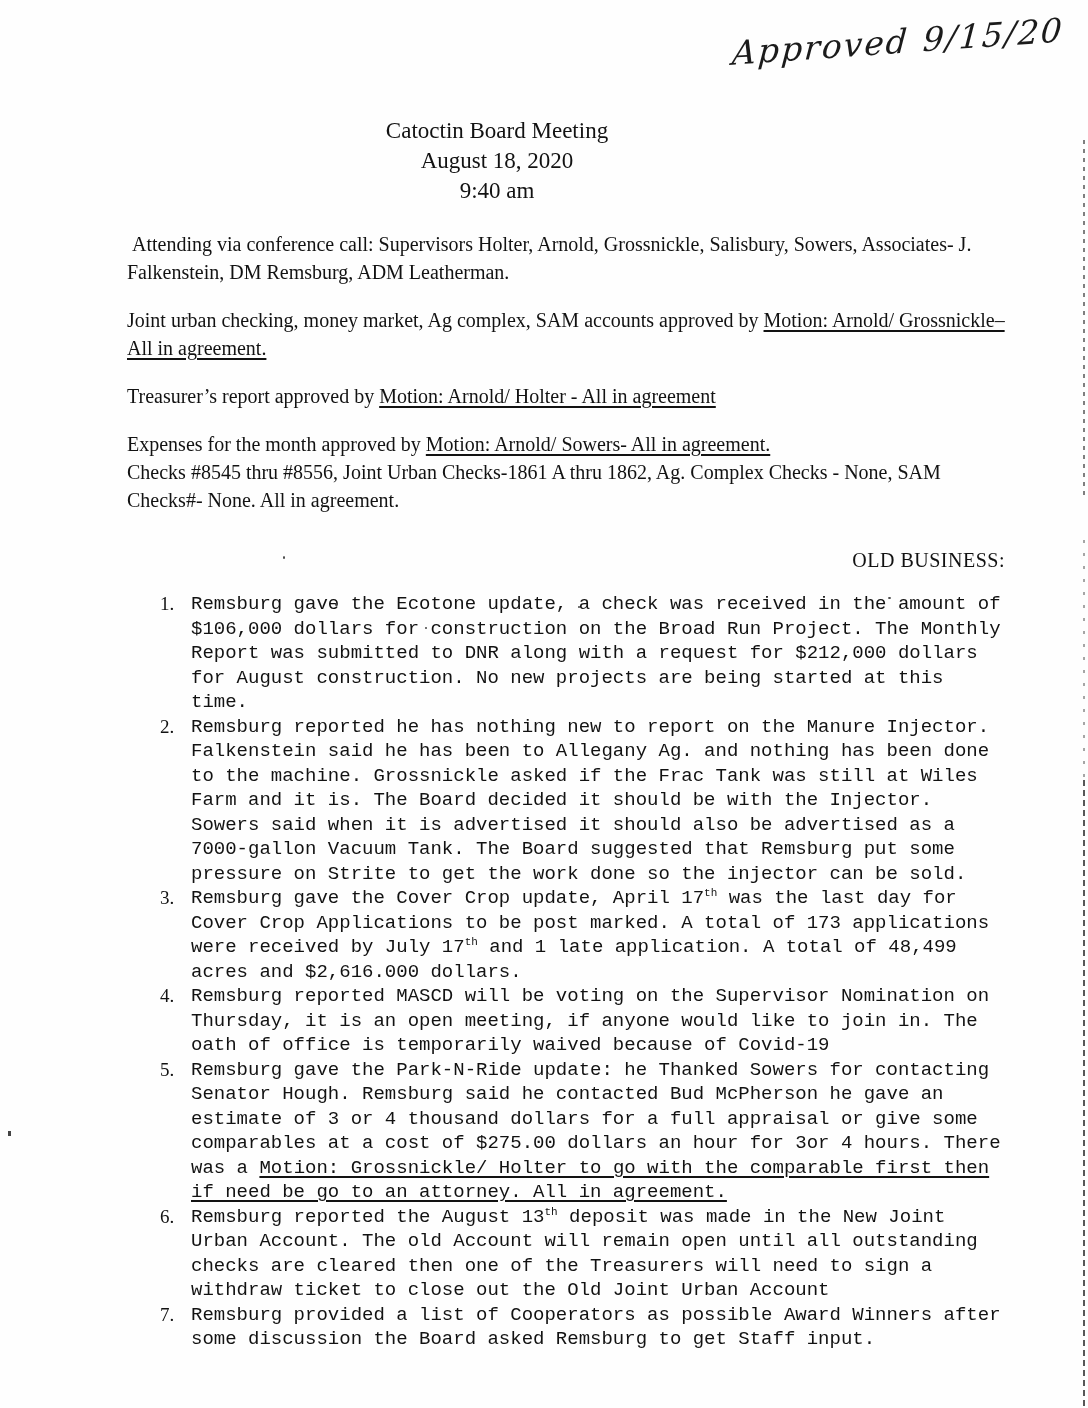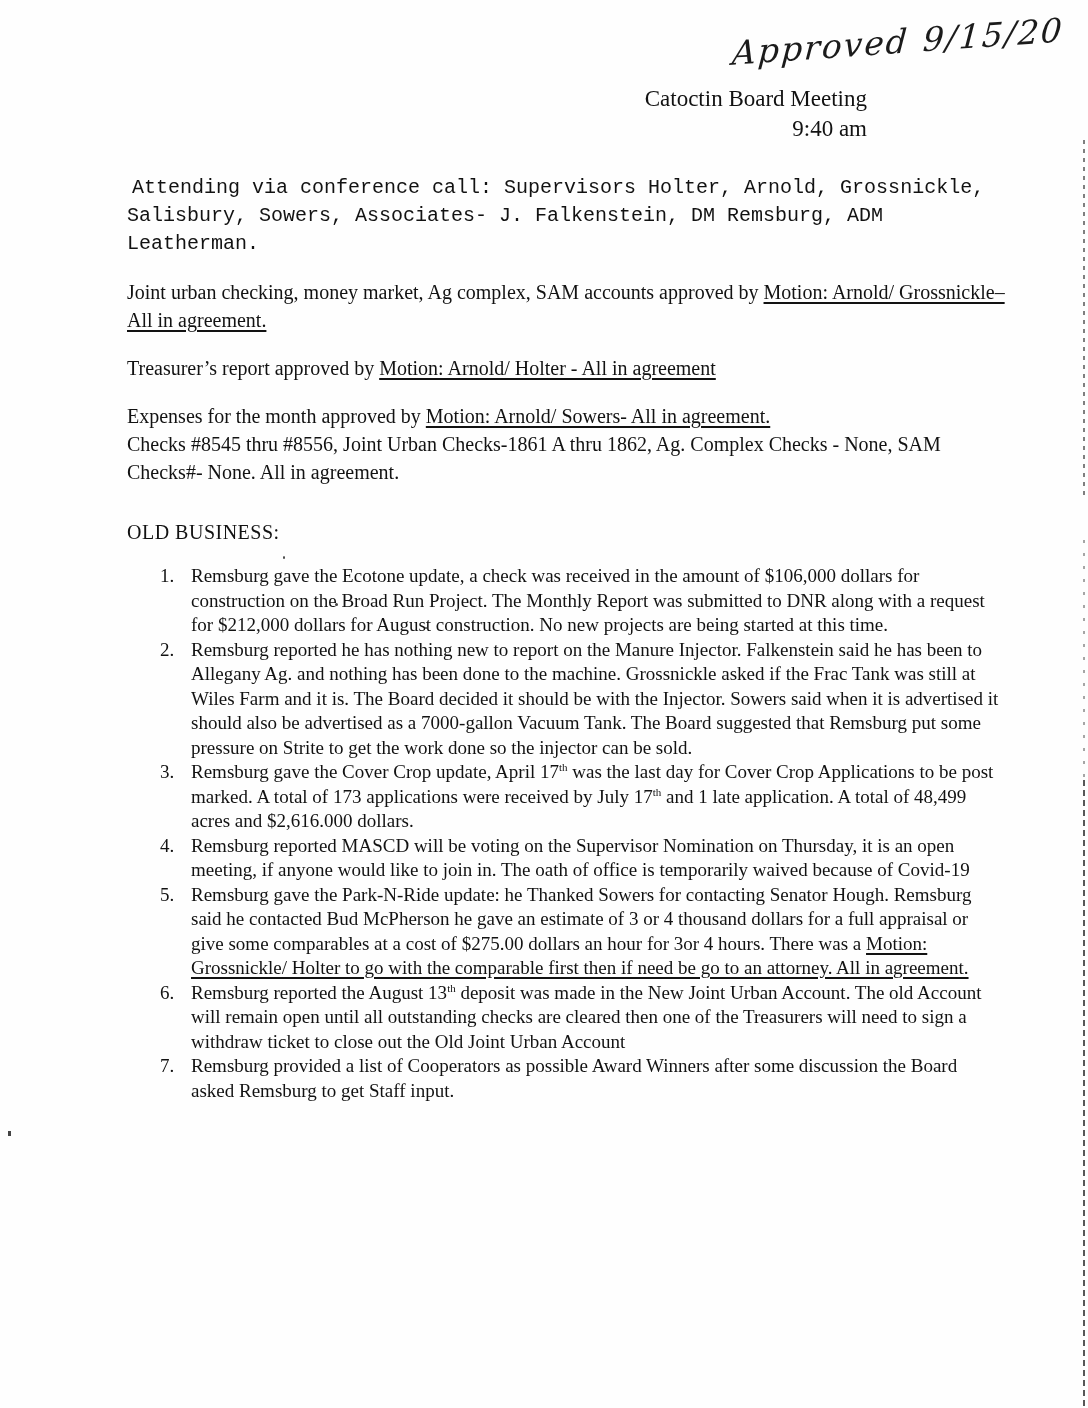--- a/index.html
+++ b/index.html
@@ -24,58 +24,59 @@
     font-style: italic;
     font-size: 33px;
     letter-spacing: 2px;
     color: #1b1b1b;
     transform: rotate(-4deg) skewX(-8deg);
     white-space: nowrap;
   }
   .handwriting .date-part { margin-left: 14px; }
   
   .title-block {
-    margin-top: 84px;
+    margin-top: 116px;
     width: 740px;
-    text-align: right;
+    text-align: center;
     font-size: 23px;
     line-height: 30px;
     font-weight: 500;
   }
   
   .para {
     font-size: 20px;
     line-height: 28px;
     margin: 20px 0 0 0;
   }
-  .para.attendance { margin-top: 30px; text-indent: 5px; font-family: Liberation Mono, monospace; }
+  .para.attendance { margin-top: 24px; text-indent: 5px; }
   .u {
     text-decoration: underline;
     text-decoration-thickness: 1.8px;
     text-underline-offset: 3px;
   }
   .heading {
     margin-top: 32px;
     font-size: 20px;
     line-height: 28px;
     letter-spacing: 0.5px;
+    text-align: right;
   }
   
   .biz-list {
     margin-top: 18px;
     font-size: 19px;
     line-height: 24.5px;
   }
   .item { display: flex; }
   .item .marker {
     width: 31px;
     margin-left: 33px;
     flex: none;
   }
-  .item .itext { flex: 1; }
+  .item .itext { flex: 1; font-family: Liberation Mono, monospace; }
   sup {
     font-size: 11px;
     line-height: 0;
     vertical-align: super;
   }
   
   .edge-dots {
     position: absolute;
     width: 2px;
     right: 3px;
@@ -110,20 +111,21 @@
   <div class="speck" style="left:578px; top:606px; width:2px; height:2px;"></div>
   <div class="speck" style="left:888px; top:597px; width:3px; height:2px;"></div>
   <div class="speck" style="left:425px; top:627px; width:2px; height:2px;"></div>
   <div class="speck" style="left:283px; top:556px; width:2px; height:3px;"></div>
   <div class="speck" style="left:8px; top:1131px; width:3px; height:5px; border-radius:0;"></div>
 
   <div class="content">
 
     <div class="title-block">
       <div>Catoctin Board Meeting</div>
+      <div>August 18, 2020</div>
       <div>9:40 am</div>
     </div>
 
     <p class="para attendance"><span>Attending via conference call: Supervisors Holter, Arnold, Grossnickle, Salisbury, Sowers, Associates- J. Falkenstein, DM Remsburg, ADM Leatherman.</span></p>
 
 
     <p class="para"><span>Joint urban checking, money market, Ag complex, SAM accounts approved by </span><span class="u">Motion:  Arnold/ Grossnickle– All in agreement.</span></p>
 
     <p class="para"><span>Treasurer’s report approved by </span><span class="u">Motion: Arnold/ Holter - All in agreement</span></p>
 

